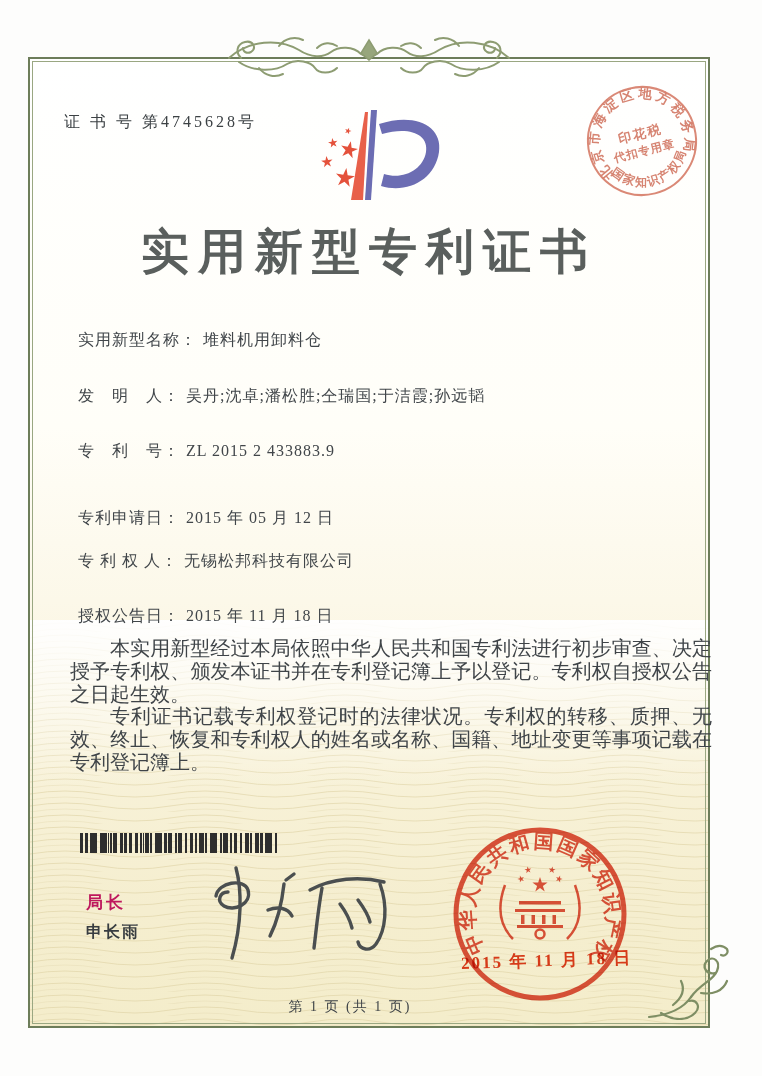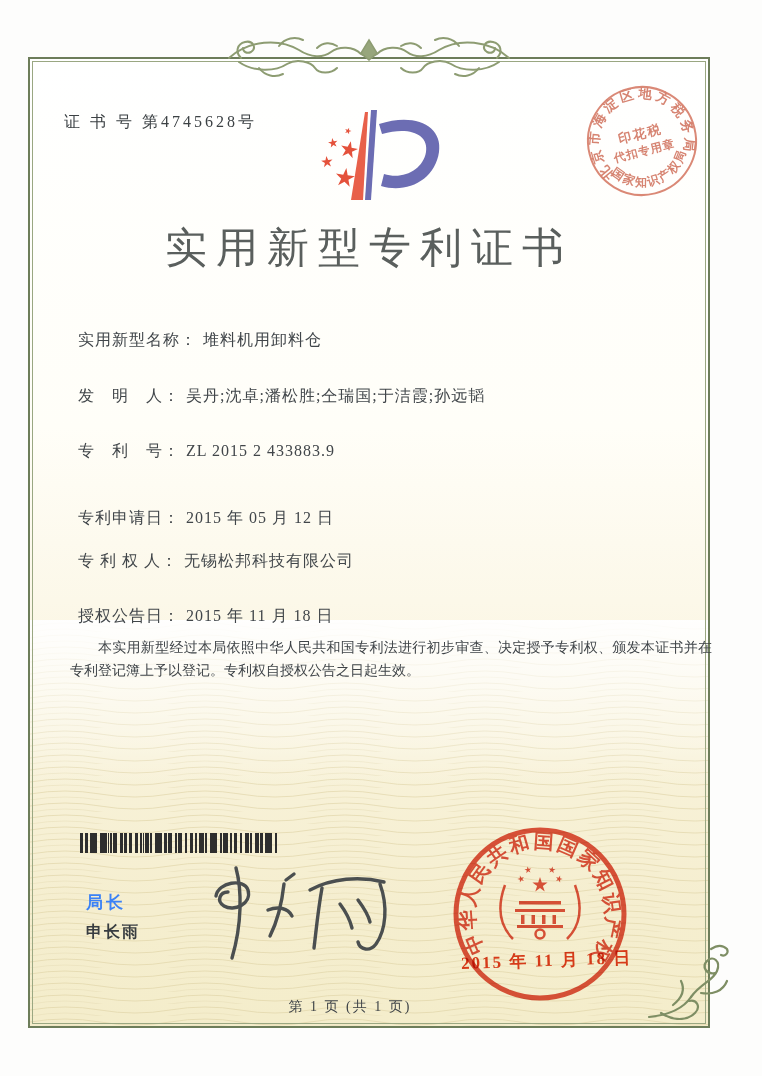--- a/index.html
+++ b/index.html
@@ -21,40 +21,40 @@
   .frame-inner{
     position:absolute;left:2px;top:2px;right:2px;bottom:2px;
     border:1px solid #9aa782;
   }
   
   .cert-number{
     left:64px;top:112px;font-size:16px;letter-spacing:3px;color:#3c4144;
   }
   .title{
     left:28px;top:220px;width:682px;text-align:center;
-    font-size:42px;letter-spacing:9px;color:#5a5f5d;font-weight:400;
+    font-size:48px;letter-spacing:9px;color:#5a5f5d;font-weight:700;
   }
   .field-row{left:78px;font-size:16px;color:#41464a;letter-spacing:1px;white-space:nowrap;}
   .field-row .val{margin-left:6px;}
   .f0{top:330px}.f1{top:386px}.f2{top:441px}.f3{top:508px}.f4{top:551px}.f5{top:606px}
   .body-text{
     left:70px;top:637px;width:642px;
-    font-size:14px;line-height:22.8px;color:#3f4448;text-align:justify;
+    font-size:20px;line-height:22.8px;color:#3f4448;text-align:justify;
   }
   .body-text p{margin:0;text-indent:2em;}
   
   .barcode{
     left:80px;top:833px;width:198px;height:20px;
     background:
       repeating-linear-gradient(90deg,#2e2e2e 0 2px,transparent 2px 5px),
       repeating-linear-gradient(90deg,#2e2e2e 0 1px,transparent 1px 7px),
       repeating-linear-gradient(90deg,#2e2e2e 0 3px,transparent 3px 11px);
   }
   
-  .director-title{left:86px;top:891px;font-size:17px;color:#3b82f6;letter-spacing:3px;font-weight:600;}
+  .director-title{left:86px;top:891px;font-size:17px;color:#be185d;letter-spacing:3px;font-weight:600;}
   .director-name{left:86px;top:922px;font-size:16px;color:#383d41;letter-spacing:2px;font-weight:600;}
   .signature{left:198px;top:862px;}
   
   .grant-seal{left:447px;top:821px;mix-blend-mode:multiply;opacity:.93;}
   .seal-date{
     left:461px;top:949px;font-size:17px;color:#e03f1e;font-weight:700;
     letter-spacing:2px;transform:rotate(-2deg);mix-blend-mode:multiply;white-space:nowrap;
   }
   .tax-stamp{left:583px;top:82px;mix-blend-mode:multiply;opacity:.85;}
   .footer{
@@ -157,20 +157,21 @@
 </div>
 <div class="abs field-row f4">
   <span class="lbl">专 利 权 人：</span><span class="val">无锡松邦科技有限公司</span>
 </div>
 <div class="abs field-row f5">
   <span class="lbl">授权公告日：</span><span class="val">2015 年 11 月 18 日</span>
 </div>
 
 <div class="abs body-text">
   <p>本实用新型经过本局依照中华人民共和国专利法进行初步审查、决定授予专利权、颁发本证书并在专利登记簿上予以登记。专利权自授权公告之日起生效。</p>
+  <p>专利证书记载专利权登记时的法律状况。专利权的转移、质押、无效、终止、恢复和专利权人的姓名或名称、国籍、地址变更等事项记载在专利登记簿上。</p>
 </div>
 
 <div class="abs barcode"></div>
 
 <div class="abs director-title">局长</div>
 <div class="abs director-name">申长雨</div>
 
 <svg class="abs signature" width="200" height="100" viewBox="0 0 200 100">
   <g fill="none" stroke="#343a3f" stroke-width="3.4" stroke-linecap="round" opacity="0.88">
     <path d="M18 34 C 20 20, 46 16, 50 28 C 54 42, 36 50, 26 44 C 18 39, 22 30, 30 30"></path>

